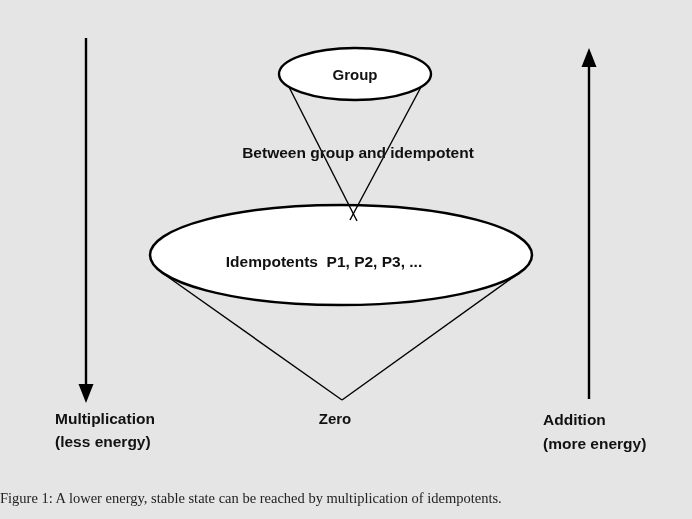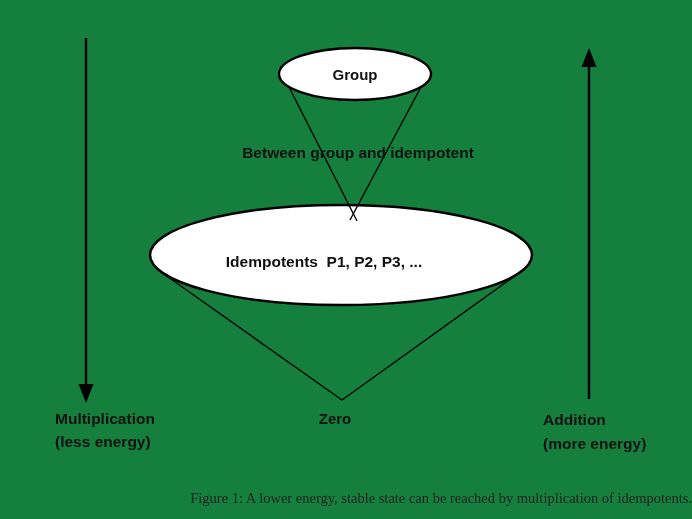--- a/index.html
+++ b/index.html
@@ -4,21 +4,21 @@
 <style>
   html, body {
     margin: 0;
     padding: 0;
     background: #ffffff;
   }
   .stage {
     position: relative;
     width: 692px;
     height: 519px;
-    background: #15803d;
+    background: #e5e5e5;
     overflow: hidden;
     font-family: "Liberation Sans", sans-serif;
   }
   .diagram-svg {
     position: absolute;
     top: 0;
     left: 0;
   }
   .diagram-svg text {
     fill: #111111;
@@ -41,21 +41,21 @@
   }
   .arrow-head {
     fill: #000000;
     stroke: none;
   }
   .caption {
     position: absolute;
     left: 0;
     top: 490px;
     width: 692px;
-    text-align: right;
+    text-align: left;
     font-family: "Liberation Serif", serif;
     font-size: 14.5px;
     color: #222222;
   }
 </style>
 </head>
 <body>
 
 <div class="stage">
 

